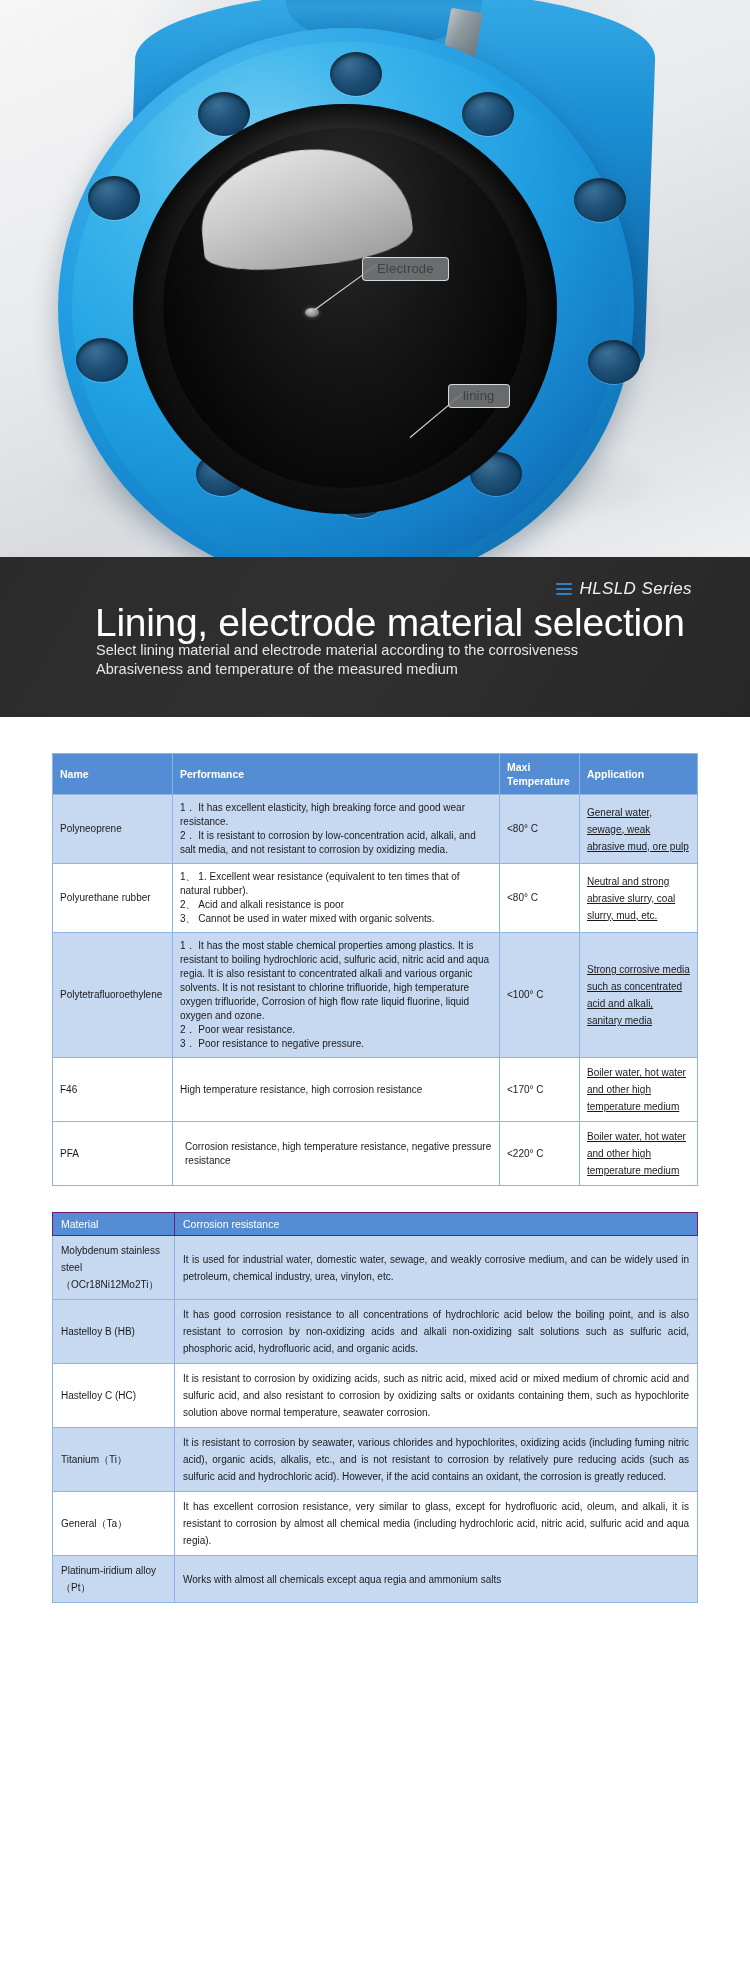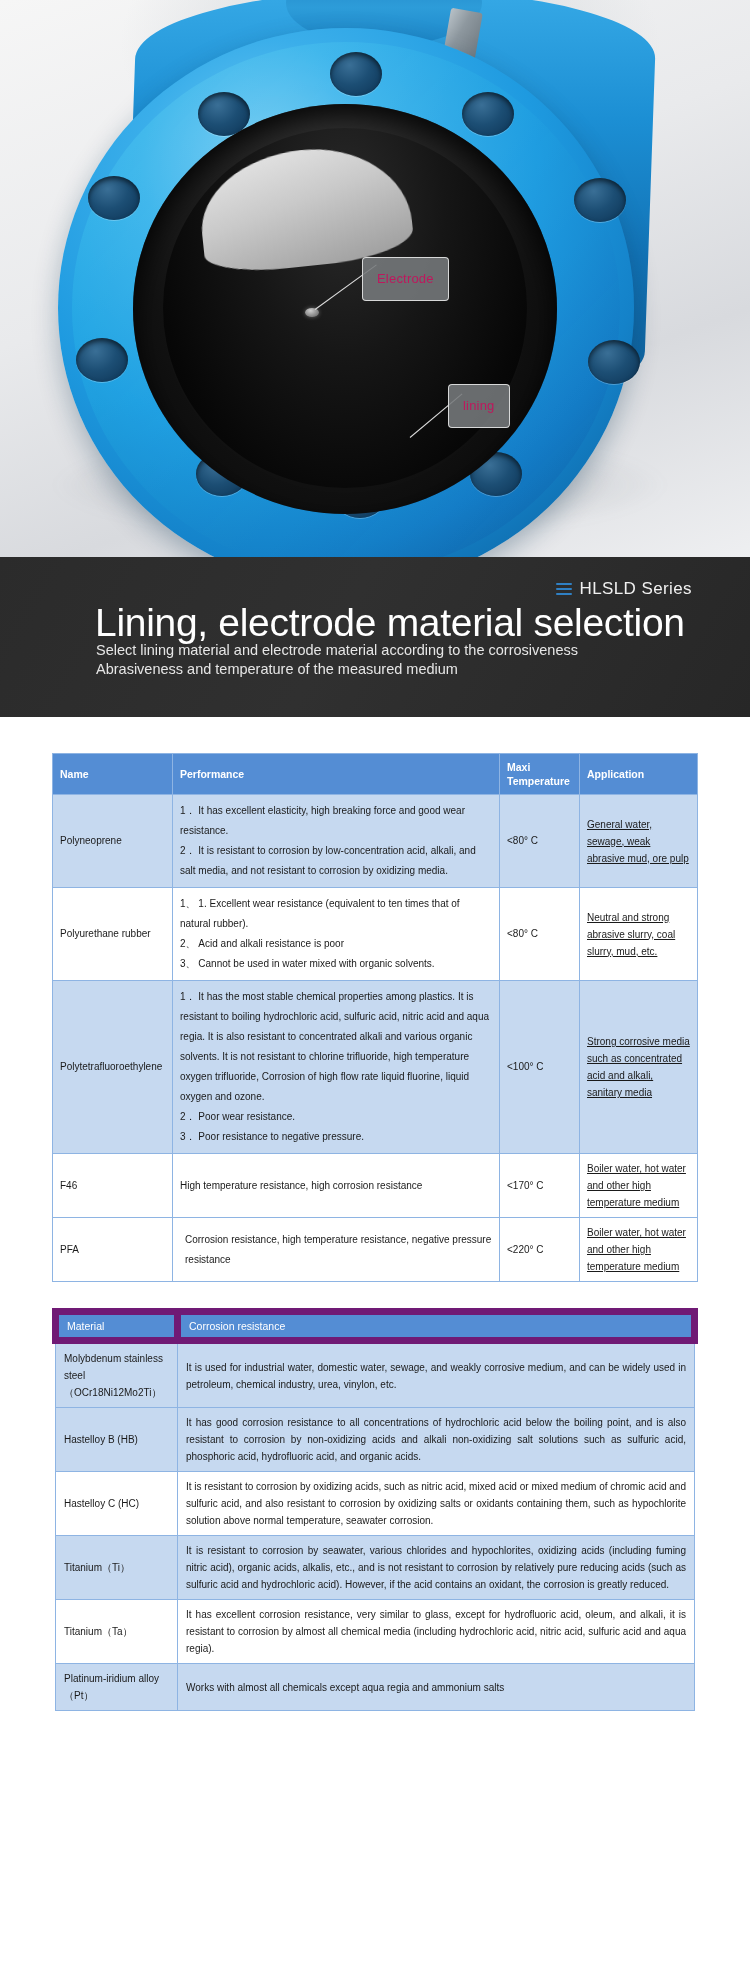--- a/index.html
+++ b/index.html
@@ -114,24 +114,24 @@
     border-radius: 3px;
     transform: rotate(10deg);
   }
 
   
   .callout-box {
     position: absolute;
     background: rgba(118,122,124,0.88);
     border: 1px solid rgba(235,235,235,0.85);
     border-radius: 4px;
-    color: #be185d;
+    color: #404040;
     font-size: 13px;
     line-height: 20px;
-    padding: 11px 14px;
+    padding: 1px 14px;
     white-space: nowrap;
     letter-spacing: 0.2px;
   }
   .callout-line {
     position: absolute;
     background: #dcdcdc;
     height: 1px;
     transform-origin: 0 50%;
   }
 
@@ -143,20 +143,21 @@
     background: linear-gradient(120deg, #2b2b2b 0%, #303030 45%, #272727 100%);
     overflow: hidden;
   }
   .series-tag {
     position: absolute;
     right: 58px; top: 22px;
     display: flex; align-items: center; gap: 7px;
     color: #f0f0f0;
     font-size: 17px;
     letter-spacing: 0.4px;
+    font-style: italic;
   }
   .hamburger { display: inline-block; width: 16px; }
   .hamburger i {
     display: block; height: 2px; background: #2f80c4; margin: 3px 0; border-radius: 1px;
   }
   .banner-title {
     position: absolute;
     left: 95px; top: 44px;
     color: #ffffff;
     font-size: 39px;
@@ -194,42 +195,42 @@
     font-weight: bold;
     text-align: left;
     padding: 6px 7px;
     border: 1px solid #8eb4e3;
     vertical-align: middle;
     line-height: 14px;
   }
   .t1 td {
     border: 1px solid #8eb4e3;
     font-size: 10px;
-    line-height: 20px;
+    line-height: 14px;
     color: #1a1a1a;
     padding: 6px 7px;
     vertical-align: middle;
   }
   .t1 tr.alt td { background: #c6d9f0; }
   .t1 tr.plain td { background: #ffffff; }
   .t1 .c-name { width: 120px; }
   .t1 .c-perf  { width: auto; }
   .t1 .c-temp  { width: 80px; }
   .t1 .c-app   { width: 118px; }
   .t1 td.c-app { line-height: 17px; text-decoration: underline; }
 
   
   .t2 th {
     background: #548dd4;
     color: #ffffff;
     font-size: 10.5px;
     font-weight: normal;
     text-align: left;
     padding: 5px 8px;
-    border: 7px solid #701a75;
+    border: 1px solid #701a75;
   }
   .t2 td {
     border: 1px solid #8eb4e3;
     font-size: 10px;
     line-height: 17px;
     color: #1a1a1a;
     padding: 6px 8px;
     vertical-align: middle;
   }
   .t2 tr.alt td { background: #c6d9f0; }
@@ -373,21 +374,21 @@
         </tr>
         <tr class="plain">
           <td class="m-col">Hastelloy C (HC)</td>
           <td class="desc">It is resistant to corrosion by oxidizing acids, such as nitric acid, mixed acid or mixed medium of chromic acid and sulfuric acid, and also resistant to corrosion by oxidizing salts or oxidants containing them, such as hypochlorite solution above normal temperature, seawater corrosion.</td>
         </tr>
         <tr class="alt">
           <td class="m-col">Titanium（Ti）</td>
           <td class="desc">It is resistant to corrosion by seawater, various chlorides and hypochlorites, oxidizing acids (including fuming nitric acid), organic acids, alkalis, etc., and is not resistant to corrosion by relatively pure reducing acids (such as sulfuric acid and hydrochloric acid). However, if the acid contains an oxidant, the corrosion is greatly reduced.</td>
         </tr>
         <tr class="plain">
-          <td class="m-col">Titanium（Ta）</td>
+          <td class="m-col">General（Ta）</td>
           <td class="desc">It has excellent corrosion resistance, very similar to glass, except for hydrofluoric acid, oleum, and alkali, it is resistant to corrosion by almost all chemical media (including hydrochloric acid, nitric acid, sulfuric acid and aqua regia).</td>
         </tr>
         <tr class="alt">
           <td class="m-col">Platinum-iridium alloy（Pt）</td>
           <td class="desc">Works with almost all chemicals except aqua regia and ammonium salts</td>
         </tr>
       </tbody>
     </table>
 
   </div>

